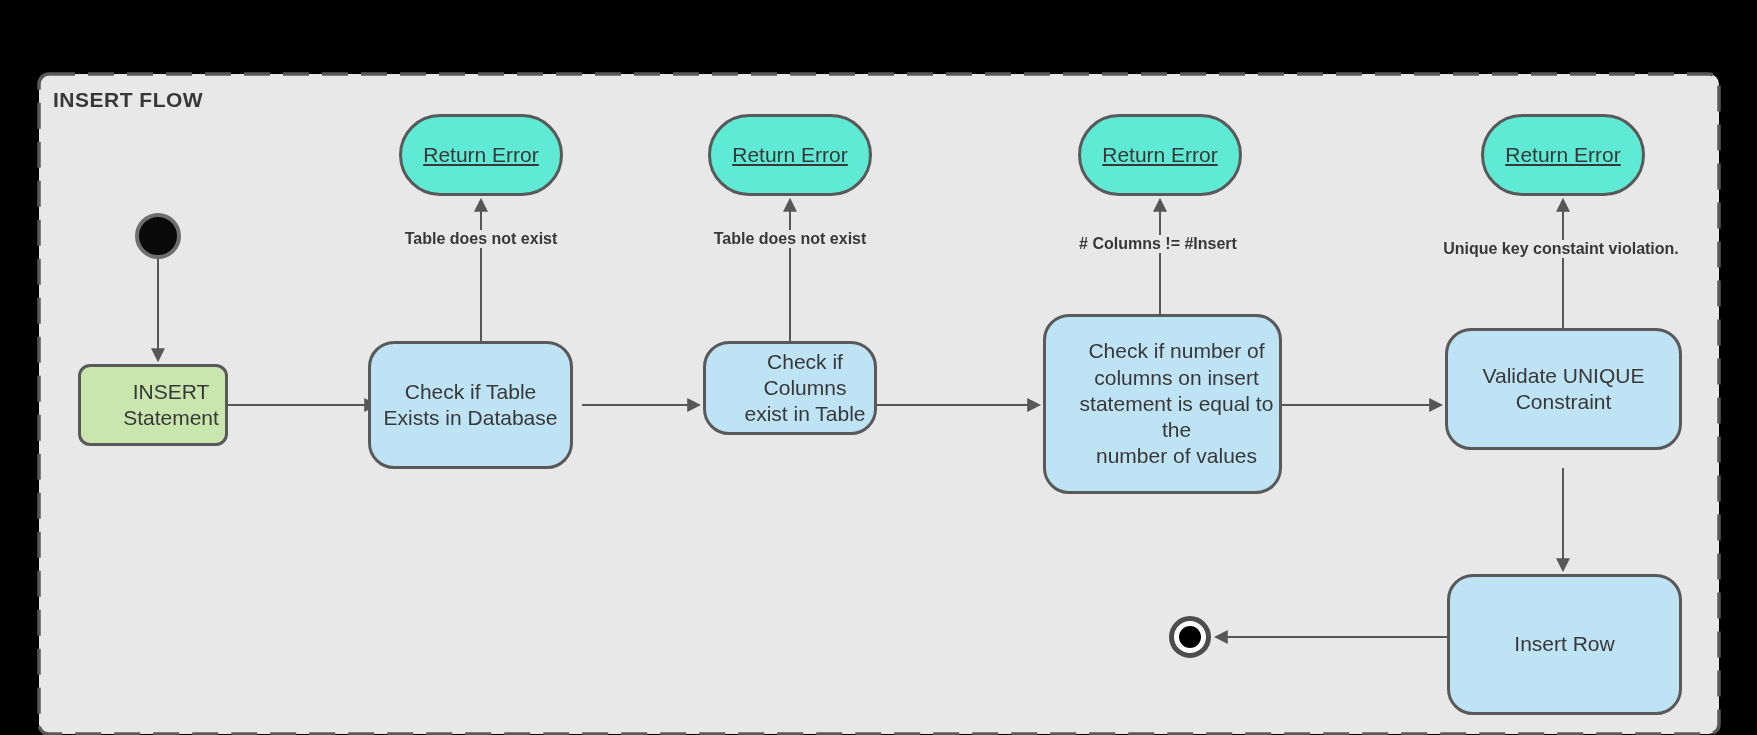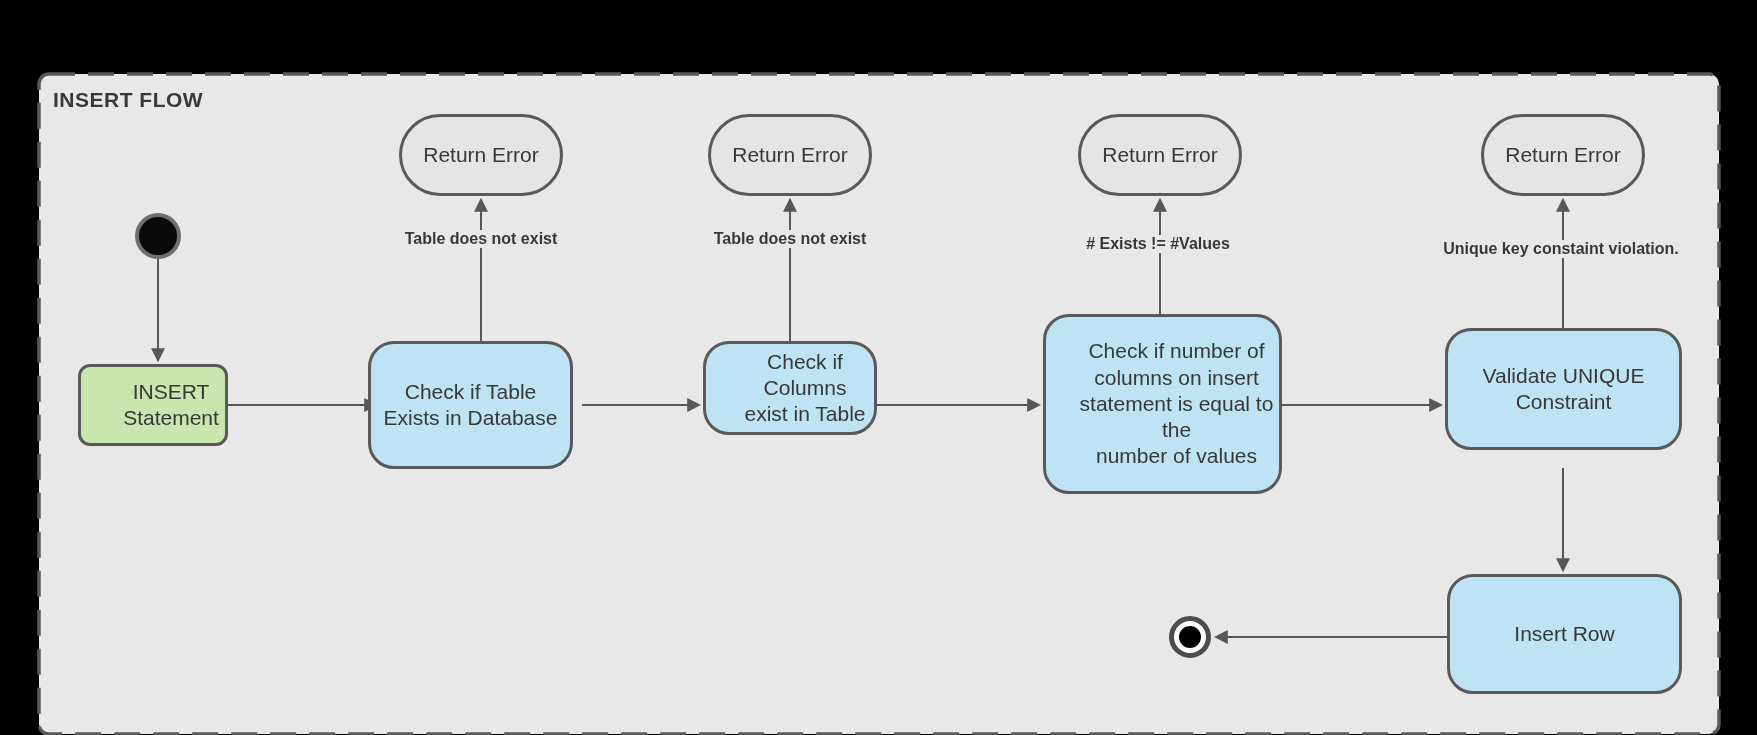--- a/index.html
+++ b/index.html
@@ -18,21 +18,21 @@
   }
   .node{
     position:absolute;box-sizing:border-box;
     border:3px solid #595959;
     display:flex;align-items:center;justify-content:center;
     text-align:center;color:#383838;font-size:21px;line-height:1.25;
     white-space:pre-line;
   }
   .process{background:#bee3f5;border-radius:26px;}
   .startbox{background:#c8e6ae;border-radius:12px;}
-  .terminator{background:#e5e5e5;border-radius:41px;}
+  .terminator{background:#5eead4;border-radius:41px;text-decoration:underline;}
   .edge-label{
     position:absolute;transform:translateX(-50%);
     font-size:16px;font-weight:bold;color:#383838;
     background:#e8e8e8;padding:0 4px;white-space:nowrap;
   }
   .initial{
     position:absolute;left:135px;top:177px;width:46px;height:46px;
     box-sizing:border-box;border:4px solid #6e6e6e;border-radius:50%;
     background:#0a0a0a;
   }
@@ -41,21 +41,21 @@
     box-sizing:border-box;border:5px solid #4d4d4d;border-radius:50%;
     background:#ffffff;display:flex;align-items:center;justify-content:center;
   }
   .final .dot{width:22px;height:22px;border-radius:50%;background:#000;}
   
   #n-insert-statement{left:78px;top:328px;width:150px;height:82px;padding-left:36px;}
   #n-check-table{left:368px;top:305px;width:205px;height:128px;}
   #n-check-columns{left:703px;top:305px;width:174px;height:94px;padding-left:30px;}
   #n-check-count{left:1043px;top:278px;width:239px;height:180px;padding-left:28px;}
   #n-validate-unique{left:1445px;top:292px;width:237px;height:122px;}
-  #n-insert-row{left:1447px;top:538px;width:235px;height:120px;}
+  #n-insert-row{left:1447px;top:538px;width:235px;height:141px;}
   #n-error-0{left:399px;top:78px;width:164px;height:82px;}
   #n-error-1{left:708px;top:78px;width:164px;height:82px;}
   #n-error-2{left:1078px;top:78px;width:164px;height:82px;}
   #n-error-3{left:1481px;top:78px;width:164px;height:82px;}
   #l-error-0{left:481px;top:194px;}
   #l-error-1{left:790px;top:194px;}
   #l-error-2{left:1158px;top:199px;}
   #l-error-3{left:1561px;top:204px;}
 </style>
 </head>
@@ -110,20 +110,20 @@
 
   <div id="n-insert-row" class="node process">Insert Row</div>
 
   <div id="n-error-0" class="node terminator">Return Error</div>
   <div id="n-error-1" class="node terminator">Return Error</div>
   <div id="n-error-2" class="node terminator">Return Error</div>
   <div id="n-error-3" class="node terminator">Return Error</div>
 
   <div id="l-error-0" class="edge-label">Table does not exist</div>
   <div id="l-error-1" class="edge-label">Table does not exist</div>
-  <div id="l-error-2" class="edge-label"># Exists != #Values</div>
+  <div id="l-error-2" class="edge-label"># Columns != #Insert</div>
   <div id="l-error-3" class="edge-label">Unique key constaint violation.</div>
 
   <div class="final">
     <div class="dot"></div>
   </div>
 
 </div>
 
 </body></html>

